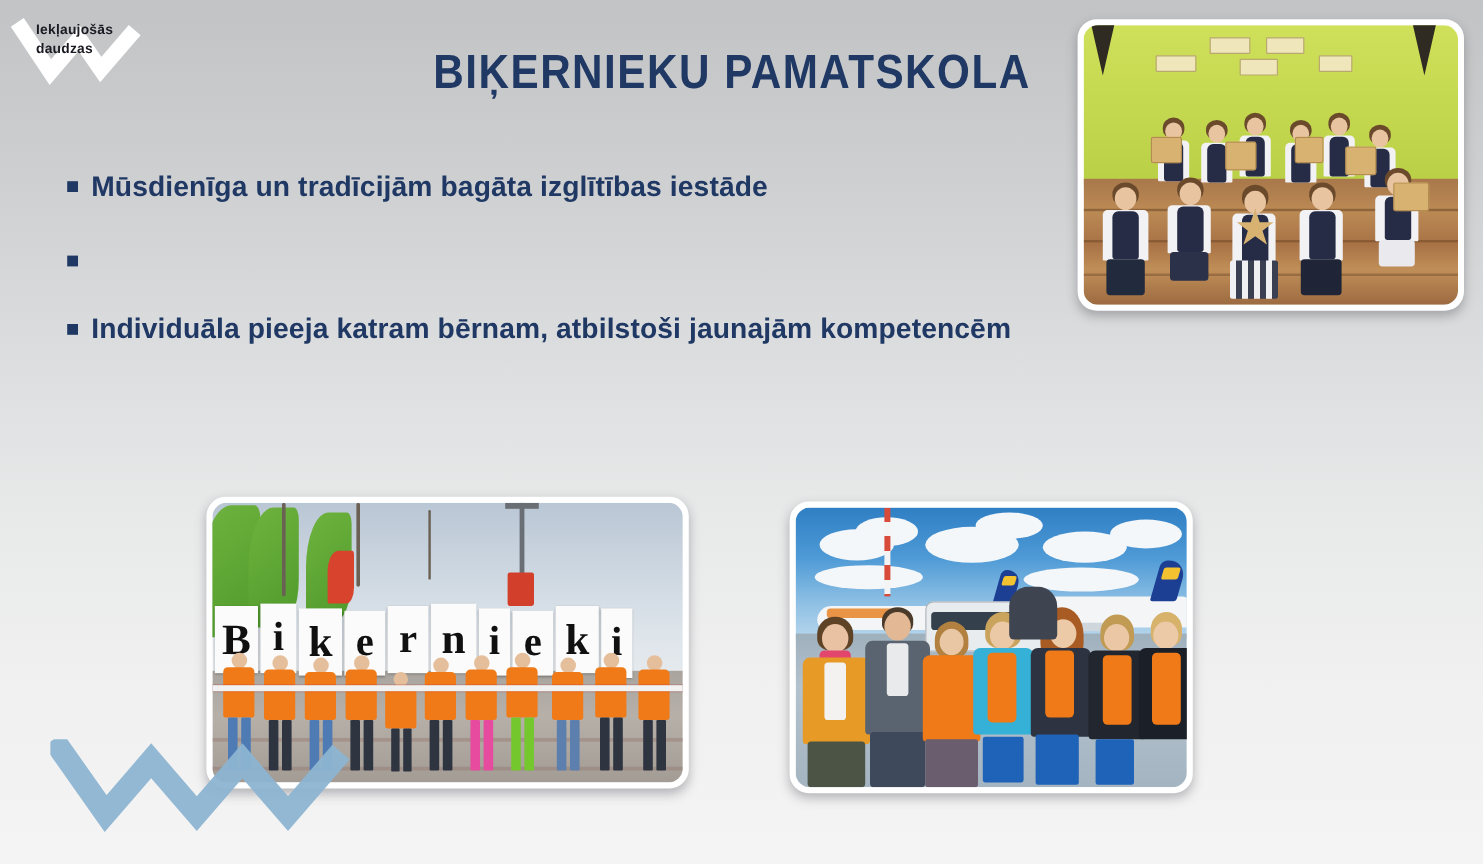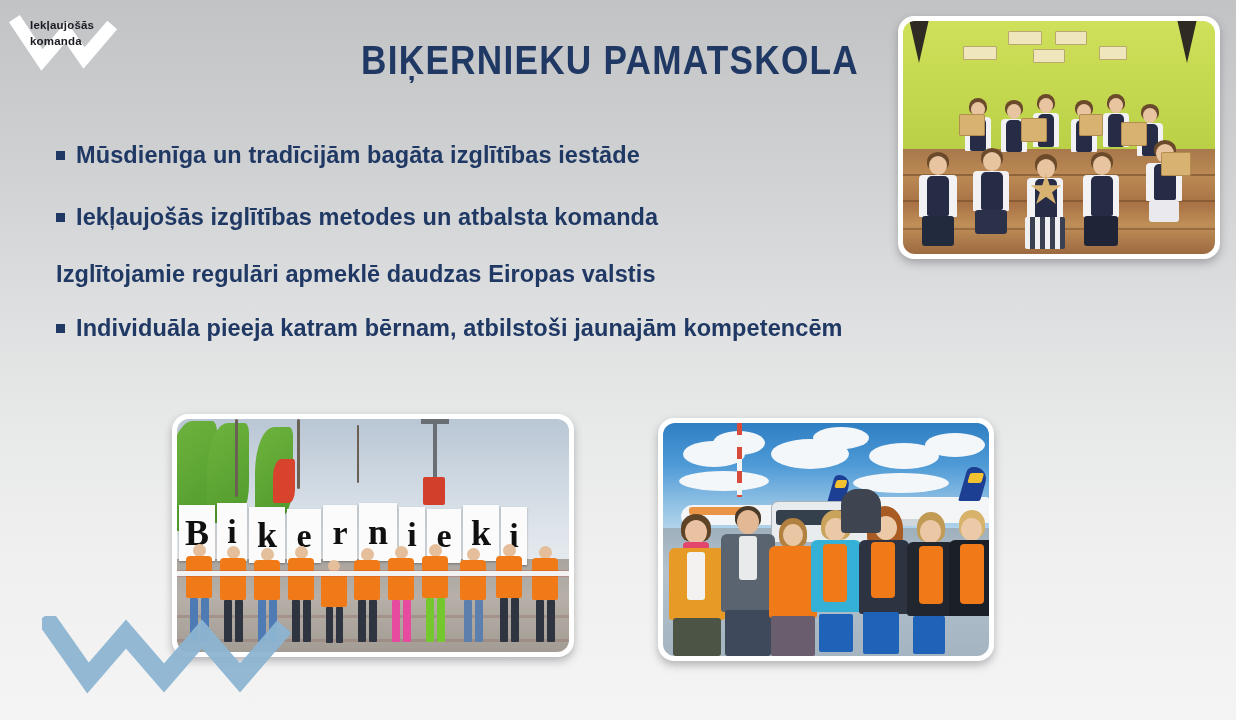--- a/index.html
+++ b/index.html
@@ -290,37 +290,36 @@
 
 <div id="slide">
 
   <div id="logo-mark">
     <svg width="120" height="62" viewBox="0 0 120 62">
       <path d="M10 14 L34 50 L58 22 L76 48 L100 20" fill="none" stroke="#ffffff" stroke-width="13" stroke-linecap="square" stroke-linejoin="miter"></path>
     </svg>
   </div>
   <div id="logo-text">
     <div>Iekļaujošās</div>
-    <div>komanda</div>
+    <div>daudzas</div>
   </div>
 
   <div id="title">BIĶERNIEKU PAMATSKOLA</div>
 
   <div id="body-text">
 
     <div class="bullet-row b1">
       <span class="sq"></span><span class="bullet-text">Mūsdienīga un tradīcijām bagāta izglītības iestāde</span>
     </div>
 
     <div class="bullet-row b2">
-      <span class="sq"></span><span class="bullet-text">Iekļaujošās izglītības metodes un atbalsta komanda</span>
+      <span class="sq"></span>
     </div>
 
     <div class="bullet-row b3">
-      <span id="b3-line2">Izglītojamie regulāri apmeklē daudzas Eiropas valstis</span>
     </div>
 
     <div class="bullet-row b4">
       <span class="sq"></span><span class="bullet-text">Individuāla pieeja katram bērnam, atbilstoši jaunajām kompetencēm</span>
     </div>
 
   </div>
 
   <div class="photo" id="photo-classroom">
     <div class="inner">

